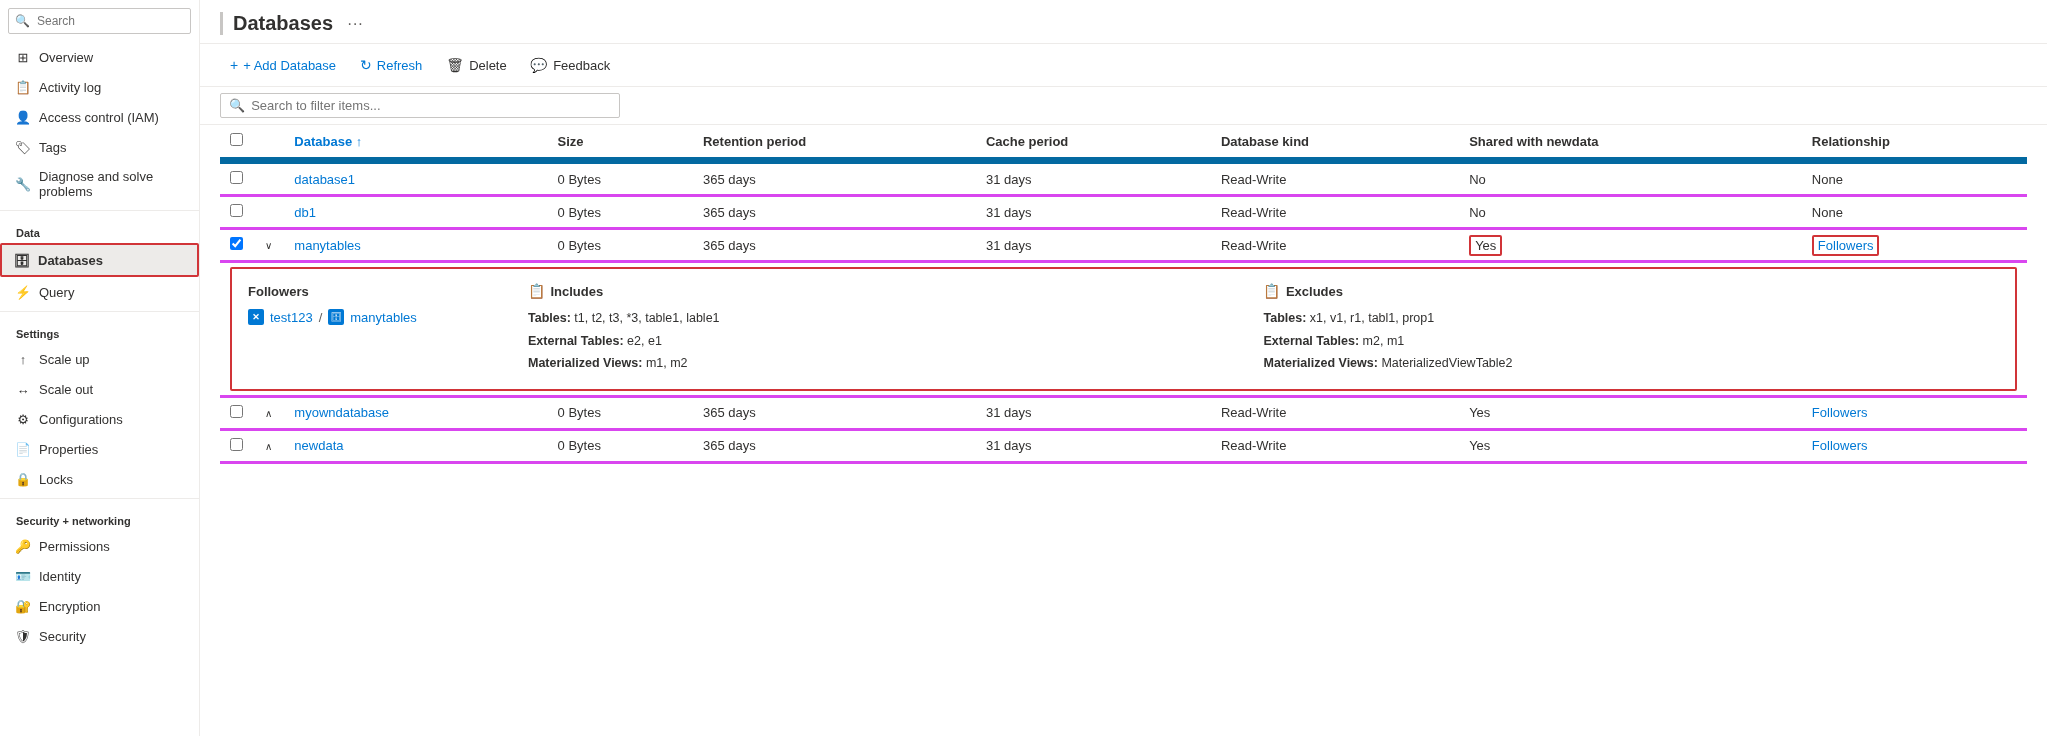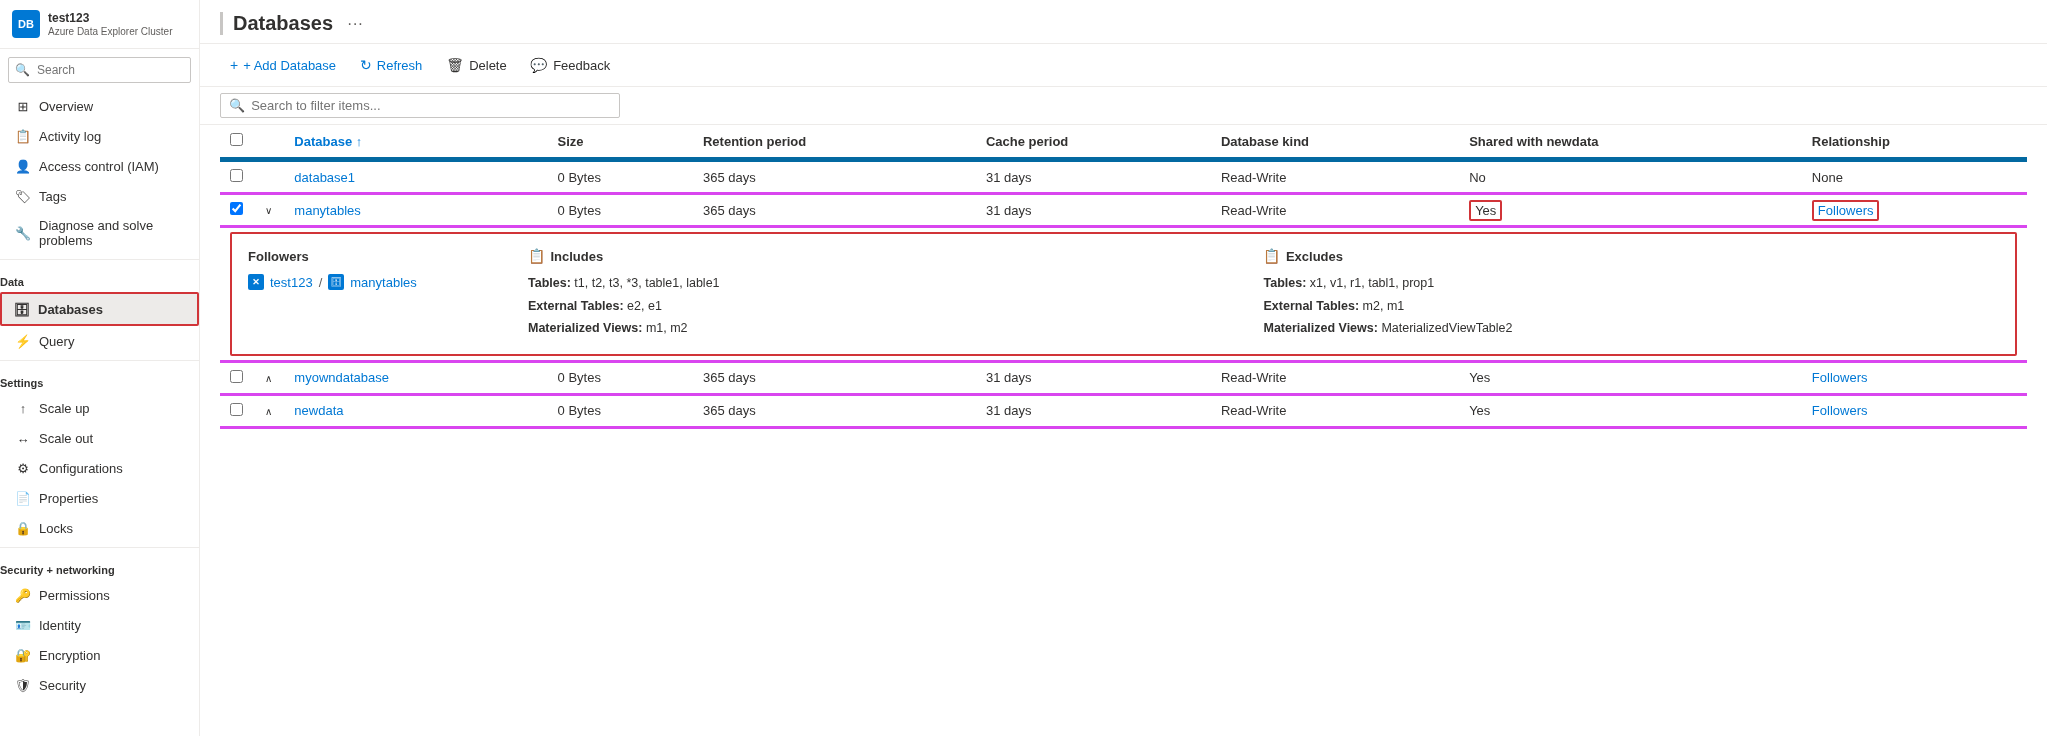--- a/index.html
+++ b/index.html
@@ -54,21 +54,21 @@
       padding: 7px 12px;
       cursor: pointer;
       color: #323130;
       font-size: 13px;
       border-left: 3px solid transparent;
     }
     .nav-item.active { background: #edebe9; border-left-color: #0078d4; font-weight: 600; }
     .nav-icon { width: 16px; height: 16px; display: flex; align-items: center; justify-content: center; flex-shrink: 0; }
     .section-label {
       font-size: 11px; font-weight: 600; color: #323130;
-      padding: 12px 0 4px;
+      padding: 12px 16px 4px;
       text-transform: none;
     }
     .nav-divider { height: 1px; background: #edebe9; margin: 4px 0; }
 
     
     .main {
       flex: 1;
       display: flex;
       flex-direction: column;
       overflow: hidden;
@@ -114,21 +114,21 @@
     }
 
     
     .table-container {
       flex: 1; overflow-y: auto; overflow-x: auto;
       padding: 0 20px;
     }
     table { width: 100%; border-collapse: collapse; min-width: 900px; }
     thead th {
       text-align: left; font-size: 13px; font-weight: 600;
-      padding: 8px 10px; border-bottom: 5px solid #0369a1;
+      padding: 8px 10px; border-bottom: 7px solid #0369a1;
       color: #323130; white-space: nowrap;
     }
     tbody tr { border-bottom: 3px solid #d946ef; }
     tbody td { padding: 7px 10px; font-size: 13px; vertical-align: middle; }
     .db-link { color: #0078d4; cursor: pointer; text-decoration: none; }
     .checkbox-col { width: 32px; }
     .expand-col { width: 24px; }
     .relationship-link { color: #0078d4; cursor: pointer; }
 
     
@@ -194,27 +194,20 @@
     .nav-item.highlight-border {
       border: 2px solid #d13438;
       border-left: 2px solid #d13438;
       border-radius: 2px;
     }
   </style>
 </head>
 <body>
 
 <div class="sidebar">
-  <div class="sidebar-header">
-    <div class="sidebar-logo">DB</div>
-    <div>
-      <div class="sidebar-title">test123</div>
-      <div class="sidebar-subtitle">Azure Data Explorer Cluster</div>
-    </div>
-  </div>
 
   <div class="sidebar-search">
     <span class="sidebar-search-icon">🔍</span>
     <input type="text" placeholder="Search" style="">
   </div>
 
   <nav class="sidebar-nav">
 
     <div class="nav-item">
       <span class="nav-icon">⊞</span>
@@ -351,20 +344,41 @@
 
       <tr>
     <td class="checkbox-col">
       <input type="checkbox" style="">
     </td>
     <td class="expand-col">
       
     </td>
     <td>
       <a class="db-link">database1</a>
+    </td>
+    <td>0 Bytes</td>
+    <td>365 days</td>
+    <td>31 days</td>
+    <td>Read-Write</td>
+    <td>
+      No
+    </td>
+    <td>
+      None
+    </td>
+  </tr>
+          <tr>
+    <td class="checkbox-col">
+      <input type="checkbox" style="">
+    </td>
+    <td class="expand-col">
+      
+    </td>
+    <td>
+      <a class="db-link">db1</a>
     </td>
     <td>0 Bytes</td>
     <td>365 days</td>
     <td>31 days</td>
     <td>Read-Write</td>
     <td>
       No
     </td>
     <td>
       None

